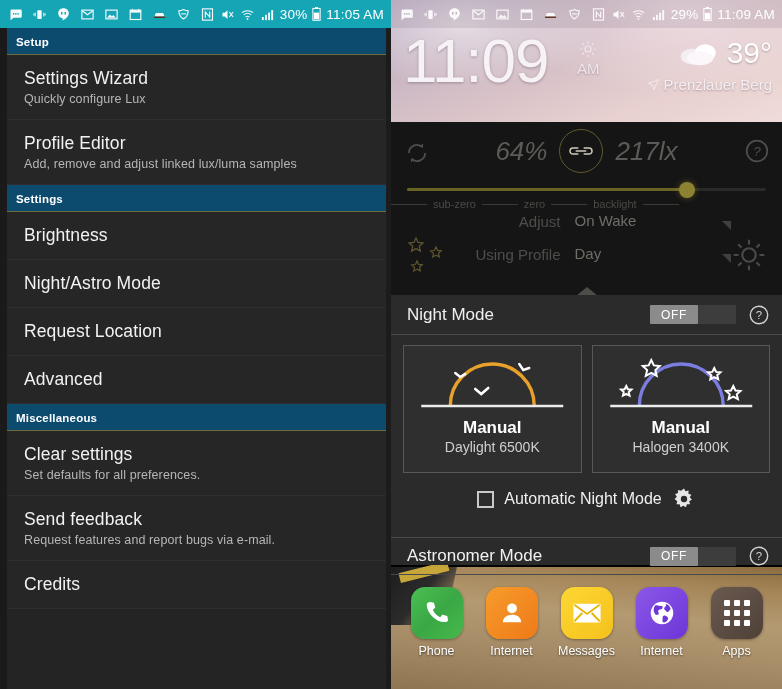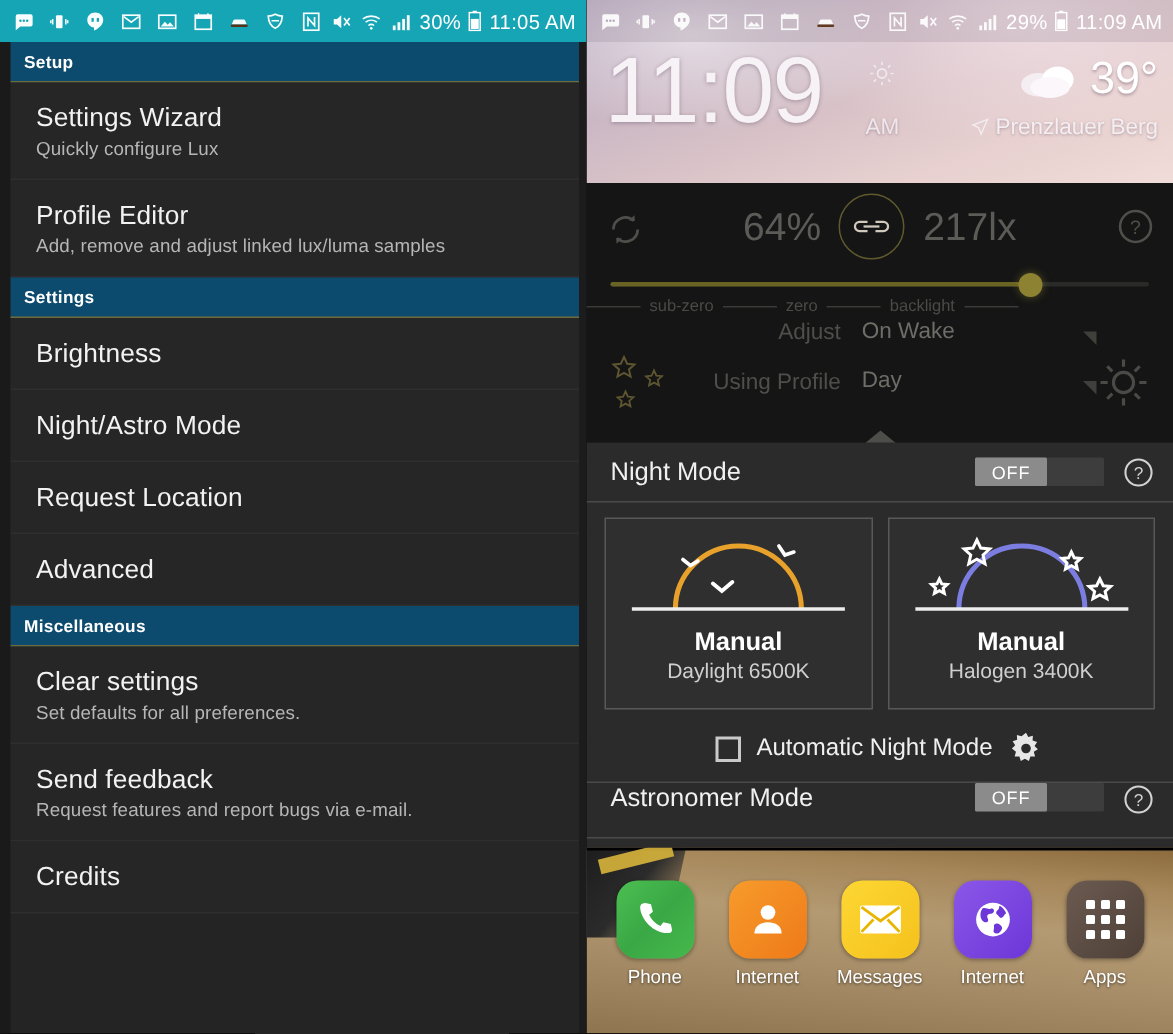--- a/index.html
+++ b/index.html
@@ -53,30 +53,30 @@
   .sb-ic-d { width:15px; height:15px; display:block; opacity:.92; }
 
   .clockwidget { position:absolute; z-index:3; left:0; top:28px; width:391px; height:94px; }
   .clk-time {
     position:absolute; left:12px; top:2px;
     font-size:62px; color:#f7f2f5; font-weight:300; letter-spacing:-1px;
     font-family:"Liberation Sans", sans-serif;
     text-shadow:0 1px 3px rgba(90,70,90,.45);
     line-height:1;
   }
-  .clk-ampm { position:absolute; left:186px; top:48px; font-size:15px; color:#efe7ec; text-shadow:0 1px 2px rgba(90,70,90,.4); }
+  .clk-ampm { position:absolute; left:186px; top:32px; font-size:15px; color:#efe7ec; text-shadow:0 1px 2px rgba(90,70,90,.4); }
   .clk-sun { position:absolute; left:188px; top:12px; }
   .clk-date { position:absolute; left:26px; top:80px; font-size:13px; color:#efe7ec; opacity:.9; }
   .wx { position:absolute; right:10px; top:8px; display:flex; align-items:center; gap:6px; }
   .wx-temp { font-size:30px; color:#ffffff; font-weight:300; text-shadow:0 1px 2px rgba(90,70,90,.4); }
   .wx-city { position:absolute; right:10px; top:48px; font-size:15px; color:#f4eef2; display:flex; align-items:center; gap:4px; text-shadow:0 1px 2px rgba(90,70,90,.4); }
 
   
   .lux-top { position:absolute; left:0; top:122px; width:391px; height:173px; background:#151515; z-index:4; }
-  .lux-row1 { position:relative; height:58px; }
+  .lux-row1 { position:relative; height:58px;font-style:italic; }
   .refresh-ic { position:absolute; left:13px; top:18px; }
   .help-ic-dim { position:absolute; right:12px; top:16px; }
   .lux-center { position:absolute; left:0; top:0; width:391px; height:58px; display:flex; align-items:center; justify-content:center; gap:12px; }
   .lux-pct { font-size:26px; color:#5b5b57; font-weight:300; }
   .lux-lx { font-size:26px; color:#5b5b57; font-weight:300; }
   .chain-circle { width:44px; height:44px; border:1.6px solid #5f5a2e; border-radius:50%; display:flex; align-items:center; justify-content:center; }
 
   .slider-wrap { position:absolute; left:0; top:52px; width:391px; height:34px; }
   .slider-track { position:absolute; left:16px; top:14px; width:359px; height:3px; background:#2a2a28; border-radius:2px; }
   .slider-fill { position:absolute; left:0; top:0; height:3px; width:78%; background:#6a6424; border-radius:2px; }
@@ -108,22 +108,22 @@
   .cards { display:flex; gap:10px; padding:10px 12px 0 12px; }
   .card { flex:1; height:128px; background:#2f2f2f; border:1px solid #585858; position:relative; }
   .card-graphic { position:relative; height:70px; }
   .card-title { text-align:center; font-size:17px; color:#ffffff; font-weight:bold; margin-top:2px; }
   .card-sub { text-align:center; font-size:14px; color:#cfcfcf; margin-top:1px; }
 
   .auto-row { display:flex; align-items:center; justify-content:center; gap:10px; height:40px; margin-top:6px; }
   .chk { width:17px; height:17px; border:2px solid #c9c9c9; background:transparent; }
   .auto-lbl { font-size:16px; color:#f0f0f0; }
 
-  .sec-bar2 { position:relative; height:38px; display:flex; align-items:flex-start; padding:0 12px 0 16px;
-              border-top:1px solid #4a4a4a; border-bottom:1px solid #4a4a4a; margin-top:2px; }
+  .sec-bar2 { position:relative; height:38px; display:flex; align-items:center; padding:0 12px 0 16px;
+              border-top:1px solid #4a4a4a; border-bottom:1px solid #4a4a4a; margin-top:18px; }
 
   
   .dock { position:absolute; left:0; top:565px; width:391px; height:124px; z-index:2;
     background:
       linear-gradient(185deg,#8a6a3c 0%,#a58659 18%,#b49a72 40%,#a98f69 62%,#8e7550 100%);
     overflow:hidden;
   }
   .dock::before { content:""; position:absolute; left:-10px; top:0; width:70px; height:60px;
     background:linear-gradient(120deg,#1c1c1c 0%,#2b2b2b 55%, rgba(43,43,43,0) 100%); transform:skewX(-12deg); }
   .dock::after { content:""; position:absolute; left:8px; top:2px; width:50px; height:10px; background:#d8b43c; transform:rotate(-14deg); opacity:.9;}

